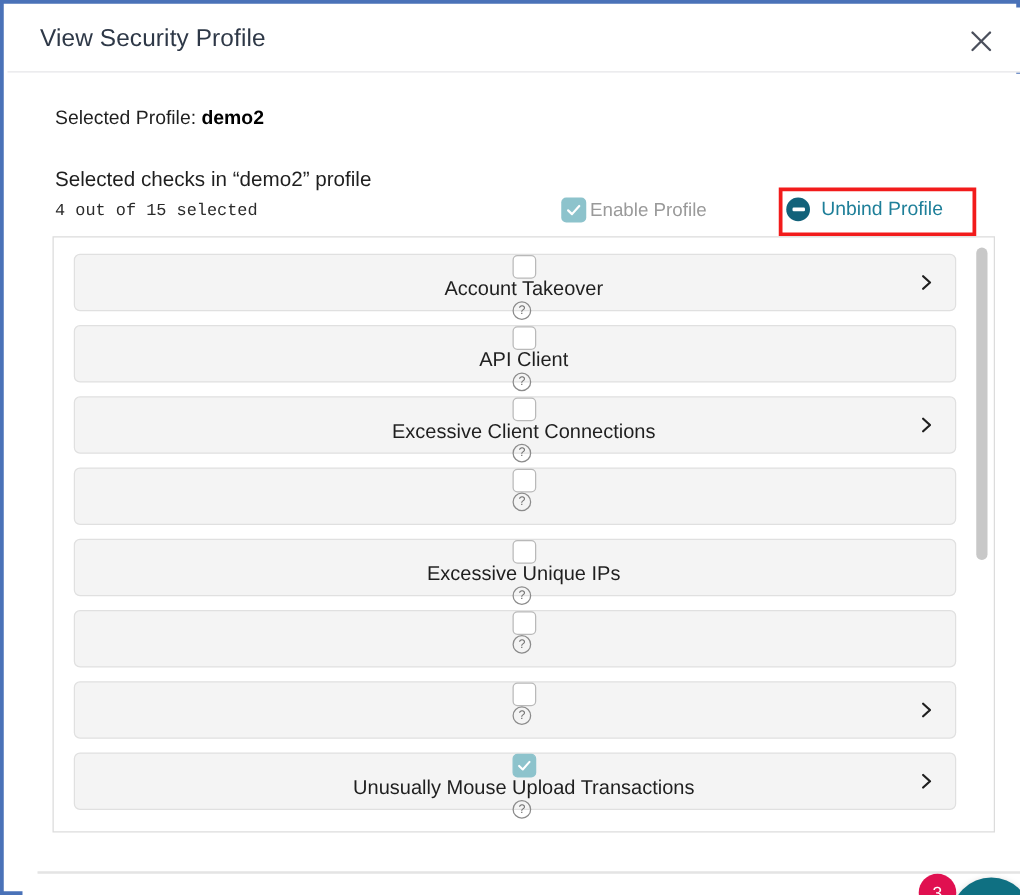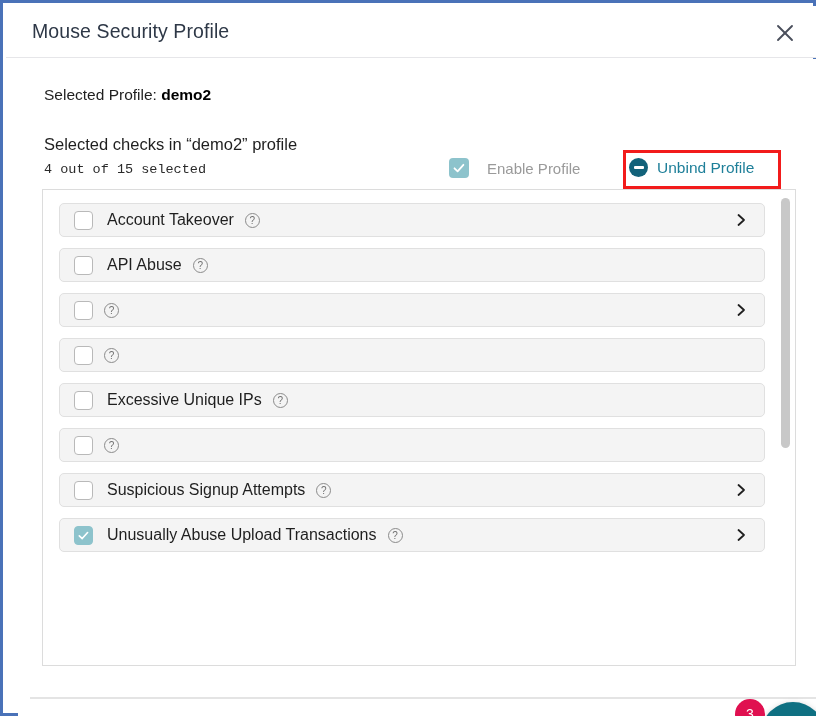--- a/index.html
+++ b/index.html
@@ -107,21 +107,21 @@
     font-family: Liberation Mono, monospace;
   }
 
   
   .enable-profile {
     position: absolute;
     left: 431px;
     top: 99px;
     display: flex;
     align-items: center;
-    gap: 18px;
+    gap: 3px;
     cursor: default;
   }
   .enable-checkbox {
     width: 20px;
     height: 20px;
     border-radius: 4px;
     background: #8dc3cc;
     display: flex;
     align-items: center;
     justify-content: center;
@@ -193,28 +193,29 @@
     position: absolute;
     left: 0;
     top: 0;
     width: 738px;
     padding: 13px 0 0 0;
   }
 
   .check-row {
     position: relative;
     margin: 0 16px 11px 16px;
-    height: 34px;
+    height: 46px;
     box-sizing: border-box;
     border: 1px solid #e0e0e0;
     border-radius: 5px;
     background: #f4f4f4;
     display: flex;
     align-items: center;
     cursor: pointer;
+    flex-direction: column;
   }
   .row-checkbox {
     margin-left: 14px;
     width: 19px;
     height: 19px;
     box-sizing: border-box;
     border-radius: 4px;
     border: 1.6px solid #b9b9b9;
     background: #ffffff;
     flex: none;
@@ -320,21 +321,21 @@
     cursor: pointer;
   }
 </style>
 </head>
 <body>
 
 <div class="screen">
   <div class="window-frame">
 
     <div class="modal-header">
-      <div class="modal-title">Mouse Security Profile</div>
+      <div class="modal-title">View Security Profile</div>
       <div class="close-button">
         <svg width="20" height="20" viewBox="0 0 20 20" aria-hidden="true">
           <line x1="3" y1="3" x2="17" y2="17" stroke="#4a4f5c" stroke-width="1.9" stroke-linecap="round"></line>
           <line x1="17" y1="3" x2="3" y2="17" stroke="#4a4f5c" stroke-width="1.9" stroke-linecap="round"></line>
         </svg>
       </div>
     </div>
 
     <div class="modal-body">
 
@@ -370,25 +371,26 @@
               <span class="row-label">Account Takeover</span>
               <span class="help-icon">?</span>
               <span class="row-chevron">
                 <svg width="14" height="14" viewBox="0 0 14 14" aria-hidden="true">
                   <polyline points="4.5,2 10,7 4.5,12" fill="none" stroke="#1f1f1f" stroke-width="1.8" stroke-linecap="round" stroke-linejoin="round"></polyline>
                 </svg>
               </span>
             </div>
             <div class="check-row">
               <span class="row-checkbox"></span>
-              <span class="row-label">API Abuse</span>
-              <span class="help-icon">?</span>
-            </div>
-            <div class="check-row">
-              <span class="row-checkbox"></span>
+              <span class="row-label">API Client</span>
+              <span class="help-icon">?</span>
+            </div>
+            <div class="check-row">
+              <span class="row-checkbox"></span>
+              <span class="row-label">Excessive Client Connections</span>
               <span class="help-icon">?</span>
               <span class="row-chevron">
                 <svg width="14" height="14" viewBox="0 0 14 14" aria-hidden="true">
                   <polyline points="4.5,2 10,7 4.5,12" fill="none" stroke="#1f1f1f" stroke-width="1.8" stroke-linecap="round" stroke-linejoin="round"></polyline>
                 </svg>
               </span>
             </div>
             <div class="check-row">
               <span class="row-checkbox"></span>
               <span class="help-icon">?</span>
@@ -397,35 +399,34 @@
               <span class="row-checkbox"></span>
               <span class="row-label">Excessive Unique IPs</span>
               <span class="help-icon">?</span>
             </div>
             <div class="check-row">
               <span class="row-checkbox"></span>
               <span class="help-icon">?</span>
             </div>
             <div class="check-row">
               <span class="row-checkbox"></span>
-              <span class="row-label">Suspicious Signup Attempts</span>
               <span class="help-icon">?</span>
               <span class="row-chevron">
                 <svg width="14" height="14" viewBox="0 0 14 14" aria-hidden="true">
                   <polyline points="4.5,2 10,7 4.5,12" fill="none" stroke="#1f1f1f" stroke-width="1.8" stroke-linecap="round" stroke-linejoin="round"></polyline>
                 </svg>
               </span>
             </div>
             <div class="check-row">
               <span class="row-checkbox checked">
                 <svg width="13" height="13" viewBox="0 0 14 14" aria-hidden="true">
                   <polyline points="2.5,7.3 5.6,10.3 11.4,3.8" fill="none" stroke="#ffffff" stroke-width="1.8" stroke-linecap="round" stroke-linejoin="round"></polyline>
                 </svg>
               </span>
-              <span class="row-label">Unusually Abuse Upload Transactions</span>
+              <span class="row-label">Unusually Mouse Upload Transactions</span>
               <span class="help-icon">?</span>
               <span class="row-chevron">
                 <svg width="14" height="14" viewBox="0 0 14 14" aria-hidden="true">
                   <polyline points="4.5,2 10,7 4.5,12" fill="none" stroke="#1f1f1f" stroke-width="1.8" stroke-linecap="round" stroke-linejoin="round"></polyline>
                 </svg>
               </span>
             </div>
           </div>
 
         <div class="scroll-track">

